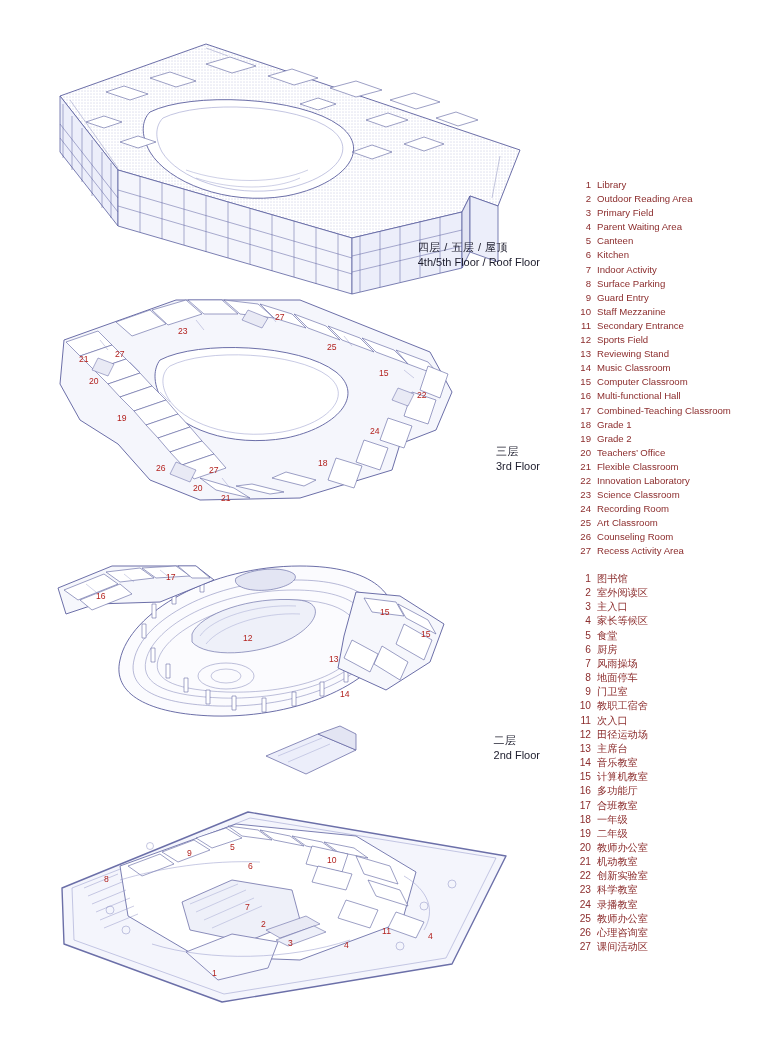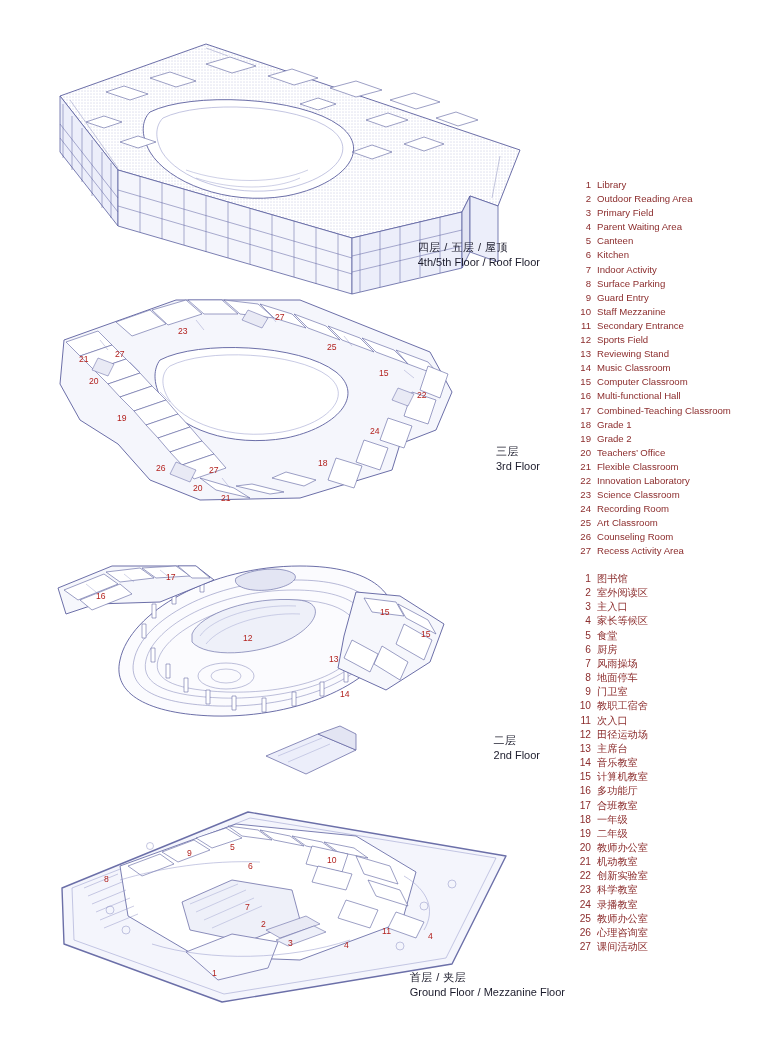--- a/index.html
+++ b/index.html
@@ -433,24 +433,20 @@
     <div class="en">4th/5th Floor / Roof Floor</div>
   </div>
   <div class="caption" id="cap-third">
     <div class="zh">三层</div>
     <div class="en">3rd Floor</div>
   </div>
   <div class="caption" id="cap-second">
     <div class="zh">二层</div>
     <div class="en">2nd Floor</div>
   </div>
-  <div class="caption" id="cap-ground">
-    <div class="zh">首层 / 夹层</div>
-    <div class="en">Ground Floor / Mezzanine Floor</div>
-  </div>
 
   <div class="legend en" id="legend-en">
       <div class="legend-row">
         <span class="num">1</span>
         <span class="lab">Library</span>
       </div>
       <div class="legend-row">
         <span class="num">2</span>
         <span class="lab">Outdoor Reading Area</span>
       </div>

